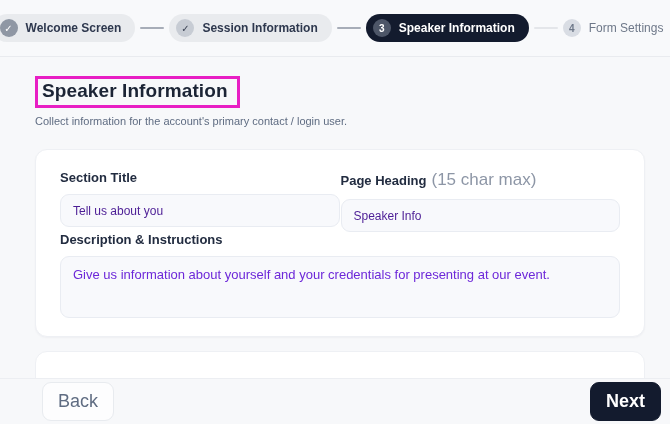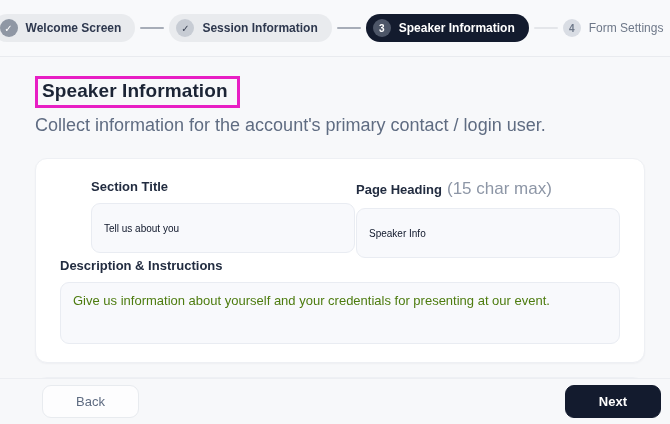--- a/index.html
+++ b/index.html
@@ -47,56 +47,56 @@
   .connector.light { background: #e4e6ea; }
 
   
   .main { padding: 19px 35px 0; }
   .title-highlight {
     display: inline-block;
     border: 3px solid #e81fc4;
     padding: 1px 9px 3px 4px;
   }
   .page-title { font-size: 19px; font-weight: 700; color: #1b2435; letter-spacing: 0.1px; }
-  .page-subtitle { margin-top: 7px; font-size: 18px; color: #5f6c82; }
+  .page-subtitle { margin-top: 7px; font-size: 11px; color: #5f6c82; }
 
   .card {
     margin-top: 22px;
     width: 610px;
     background: #ffffff;
     border: 1px solid #eef0f4;
     border-radius: 12px;
     box-shadow: 0 1px 2px rgba(20,30,60,0.04);
     padding: 20px 24px 18px;
   }
-  .field-row { display: grid; grid-template-columns: 1fr 1fr; column-gap: 1px; margin-left: 31px; }
+  .field-row { display: grid; grid-template-columns: 1fr 1fr; column-gap: 1px; }
   .field-label {
     display: block;
     font-size: 13px; font-weight: 700; color: #222c40;
     margin-bottom: 9px;
   }
   .field-hint { font-size: 17px; font-weight: 400; color: #8d96a6; margin-left: 5px; }
   .text-input {
-    width: 100%; height: 50px;
+    width: 100%; height: 33px;
     background: #f8f9fc;
     border: 1px solid #e9ecf2;
     border-radius: 9px;
     padding: 0 12px;
-    font-size: 10px; color: #0f172a;
+    font-size: 12px; color: #4c1d95;
     font-family: inherit;
     outline: none;
   }
   .desc-label { }
   .text-area {
     width: 100%; height: 62px;
     background: #f8f9fc;
     border: 1px solid #e9ecf2;
     border-radius: 9px;
     padding: 9px 12px;
-    font-size: 13px; color: #4d7c0f;
+    font-size: 13px; color: #6d28d9;
     font-family: inherit;
     line-height: 1.45;
     resize: none;
     outline: none;
     display: block;
   }
 
   .card-next {
     margin-top: 14px;
     width: 610px;
@@ -113,23 +113,23 @@
     height: 46px;
     background: #f7f8fa;
     border-top: 1px solid #eceef2;
     display: flex;
     align-items: center;
     justify-content: space-between;
     padding: 0 9px 0 42px;
   }
   .btn {
     border-radius: 9px;
-    font-size: 13px;
+    font-size: 18px;
     font-family: inherit;
-    padding: 8px 33px;
+    padding: 8px 15px;
     cursor: pointer;
   }
   .btn-back {
     background: #fdfdfe;
     border: 1px solid #e8ebef;
     color: #5f6c82;
     font-weight: 500;
   }
   .btn-next {
     background: #131b2e;

